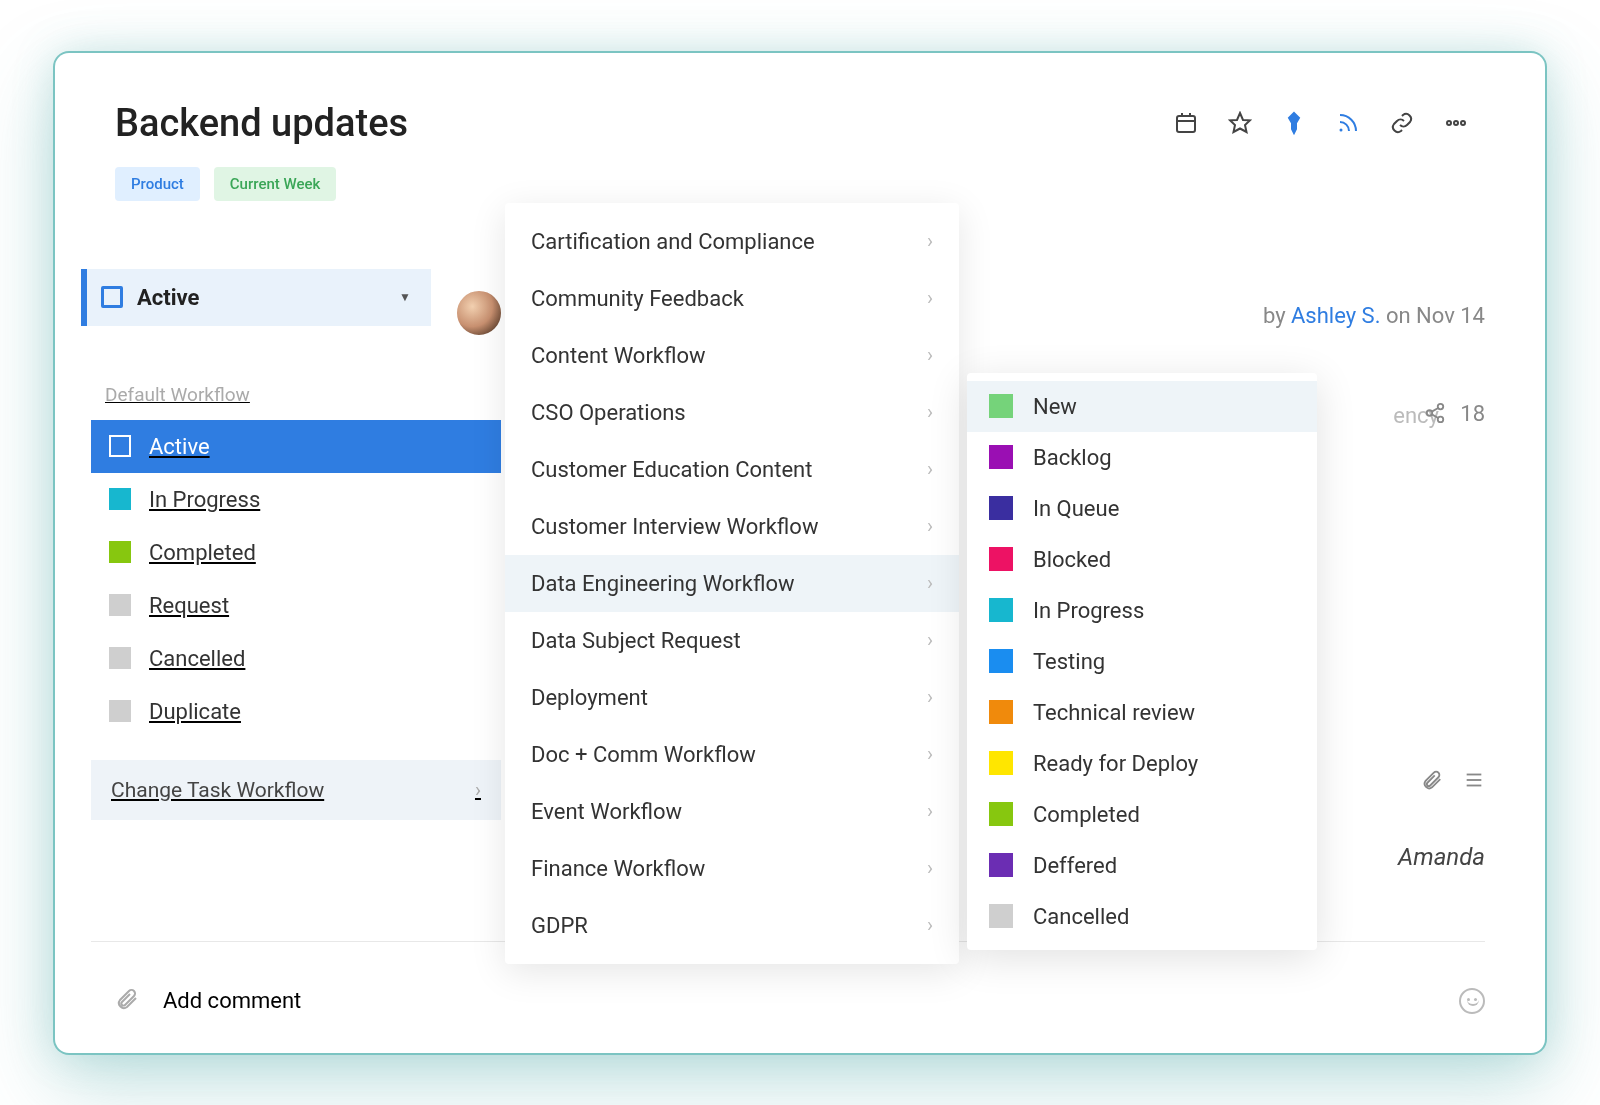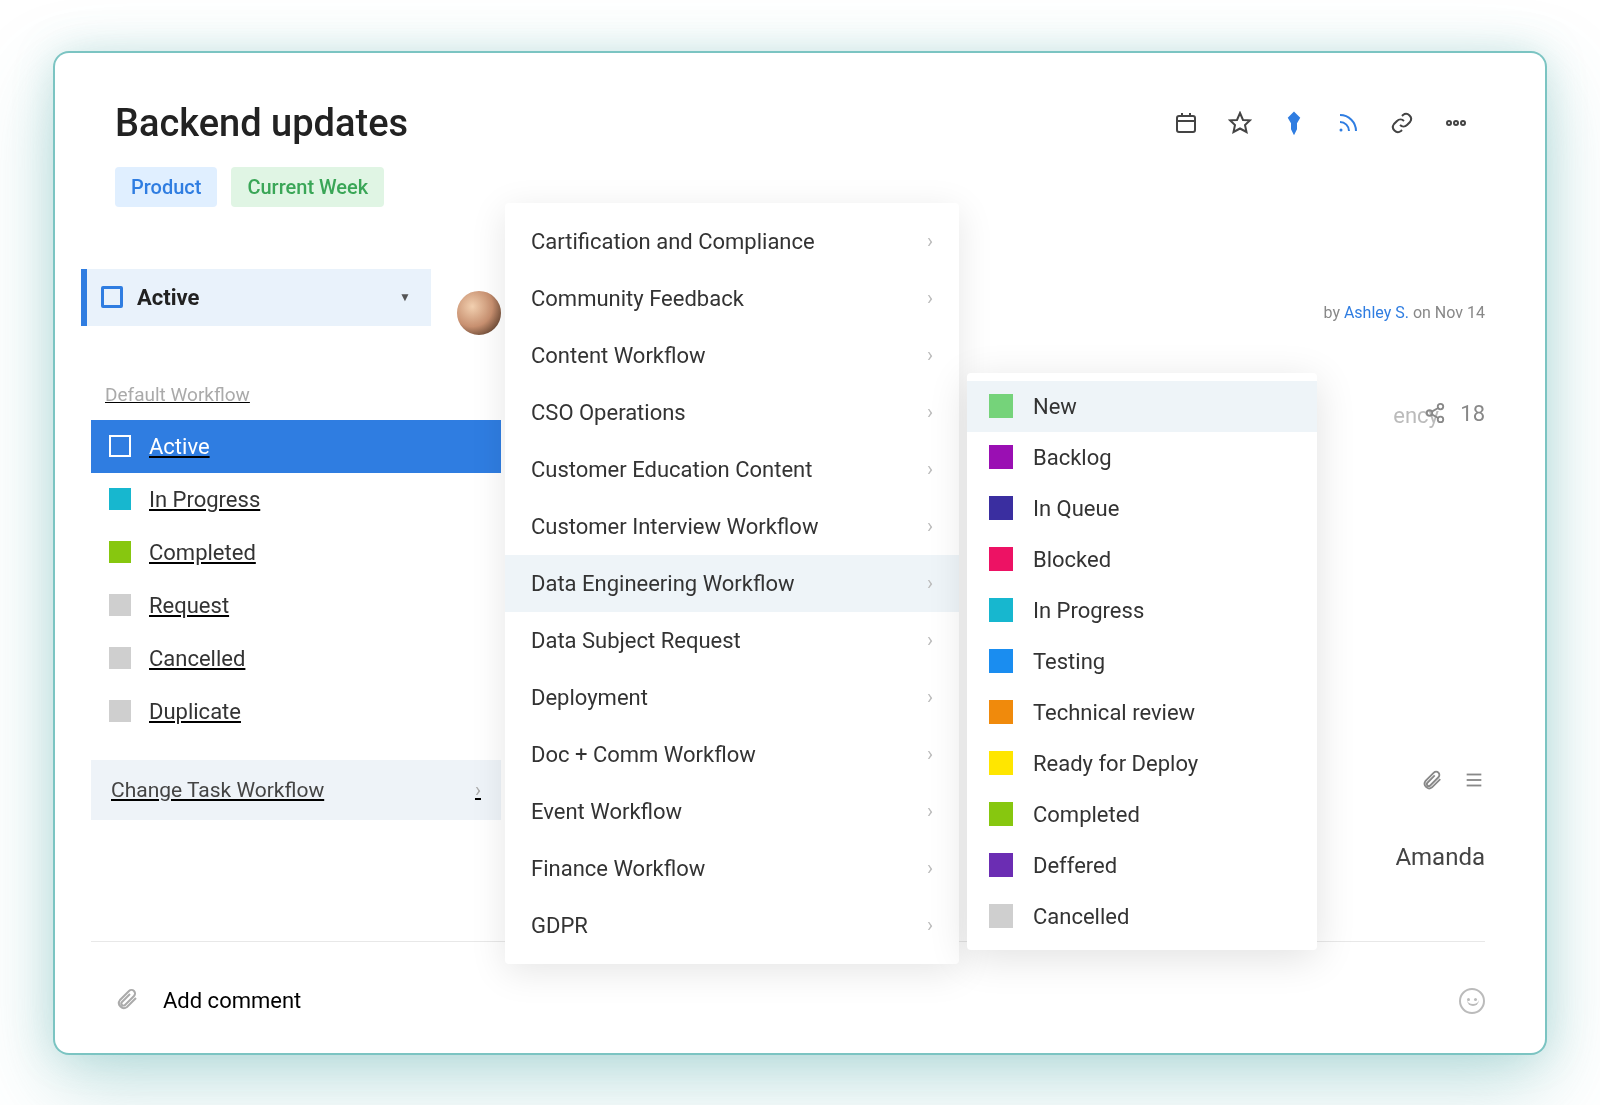--- a/index.html
+++ b/index.html
@@ -46,32 +46,32 @@
   .toolbar .pin svg { fill: #2f7de1; stroke: #2f7de1; }
   .toolbar .rss svg { stroke: #2f7de1; }
   .tags {
     margin-top: 22px;
     display: flex;
     gap: 14px;
   }
   .tag {
     padding: 8px 16px;
     border-radius: 4px;
-    font-size: 20px;
+    font-size: 15px;
     font-weight: 500;
   }
   .tag.product { background: #e0efff; color: #2f7de1; }
   .tag.weekly { background: #e0f5e4; color: #3aa657; }
 
   
   .byline {
     position: absolute;
     right: 60px;
     top: 250px;
-    font-size: 16px;
+    font-size: 22px;
     color: #888;
   }
   .byline .author { color: #2f7de1; }
 
   
   .partial-text {
     position: absolute;
     right: 106px;
     top: 350px;
     font-size: 22px;
@@ -96,20 +96,21 @@
     gap: 20px;
     color: #888;
   }
   .attach-menu svg { width:22px; height:22px; stroke:#888; fill:none; stroke-width:2;}
   .amanda {
     position: absolute;
     right: 60px;
     top: 790px;
     font-size: 24px;
     color: #444;
+    font-style: italic;
   }
 
   
   .status-row {
     position: absolute;
     left: 26px;
     top: 216px;
     width: 350px;
   }
   .status-dropdown {

